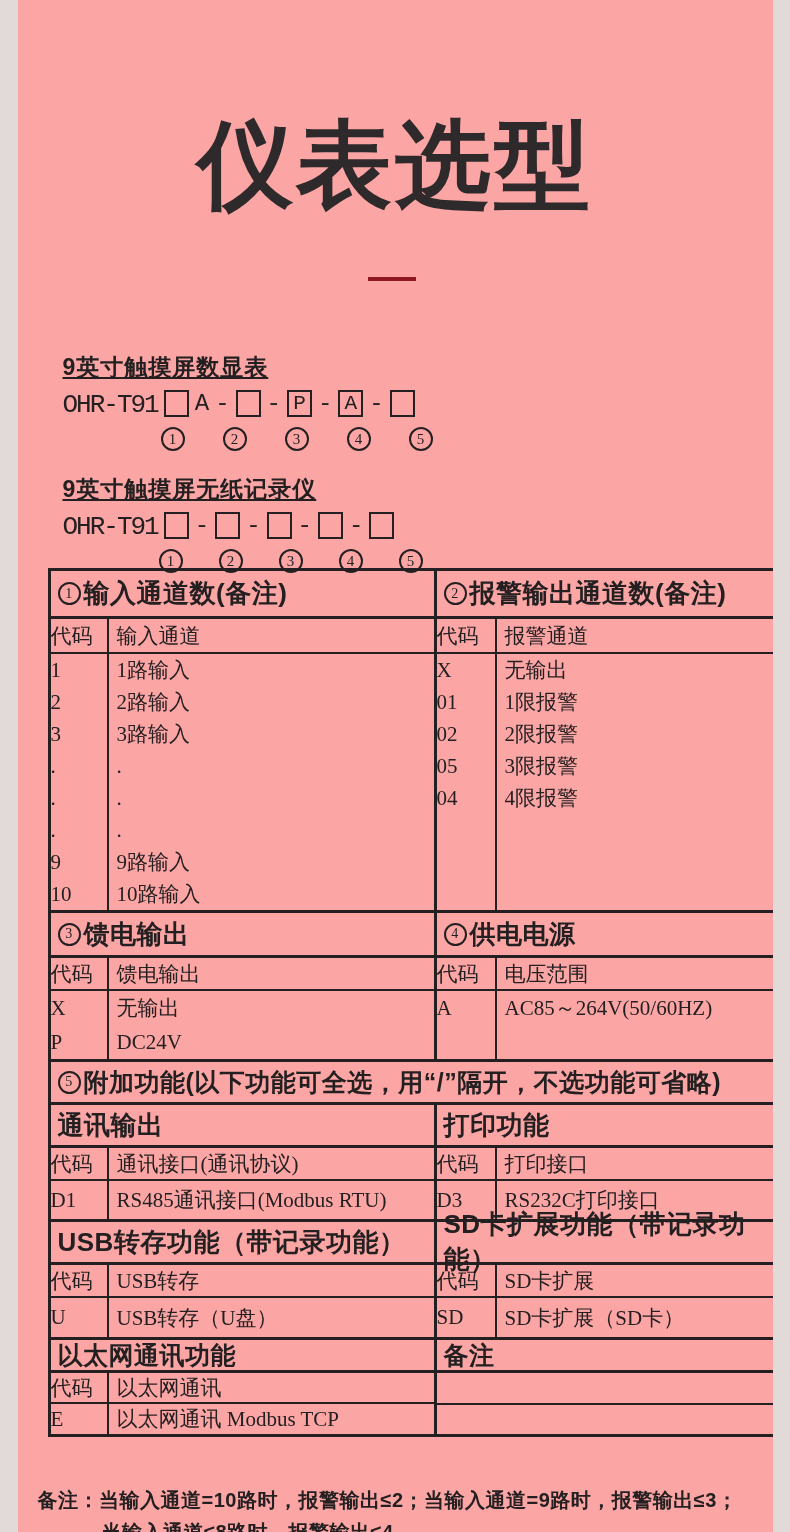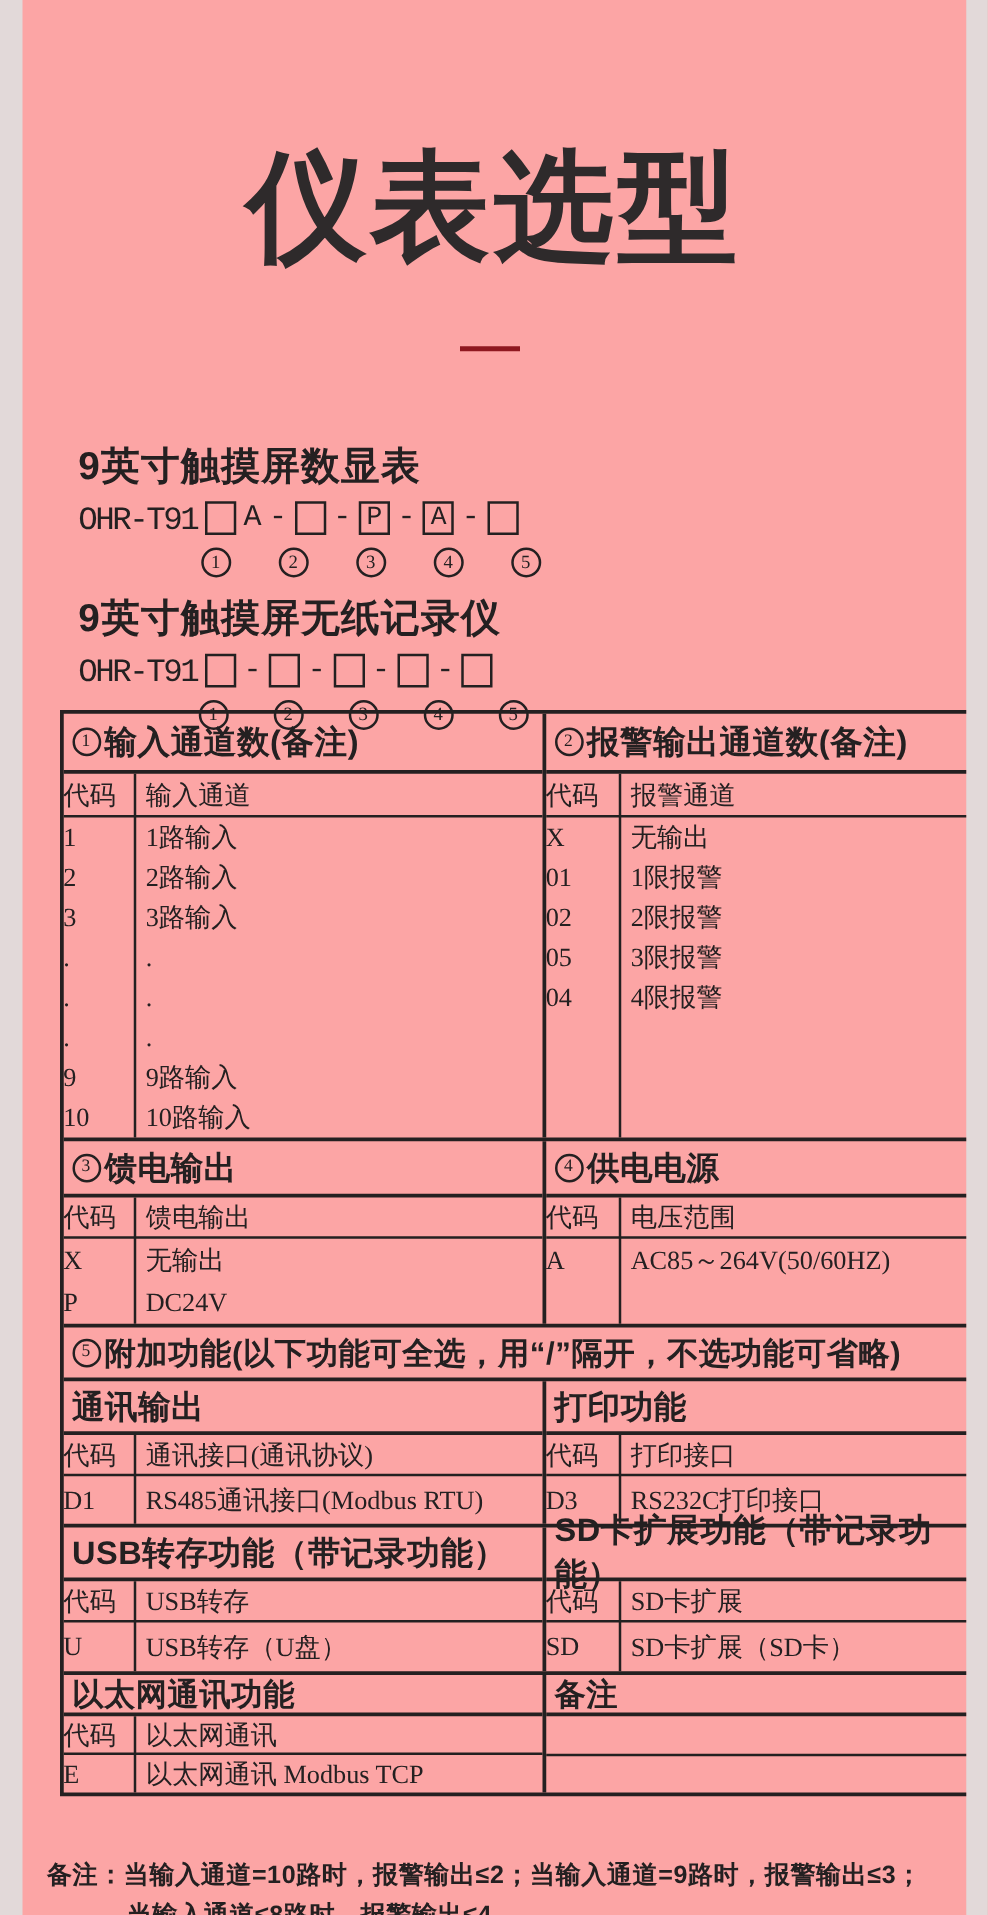--- a/index.html
+++ b/index.html
@@ -16,21 +16,21 @@
     letter-spacing:3px; color:#2e2a2b;
     font-family:"Liberation Sans", sans-serif;
   }
   .redline {
     position:absolute; top:277px; left:350px; width:48px; height:4px;
     background:#8e1820;
   }
   
   .model-group { position:absolute; left:45px; }
   .mg1 { top:352px; } .mg2 { top:474px; }
-  .model-heading { font-size:31px; font-weight:bold; letter-spacing:1px; }
+  .model-heading { font-size:23px; font-weight:bold; letter-spacing:1px;text-decoration:underline; }
   .mrow {
     display:flex; align-items:flex-start; gap:6px; margin-top:7px; height:34px;
     font-family:"Liberation Mono", monospace; font-size:26px;
   }
   .mprefix { letter-spacing:-2px; }
   .mbox {
     width:25px; height:27px; border:2px solid #242021;
     display:inline-flex; align-items:center; justify-content:center;
     font-size:21px; flex-shrink:0;
   }

